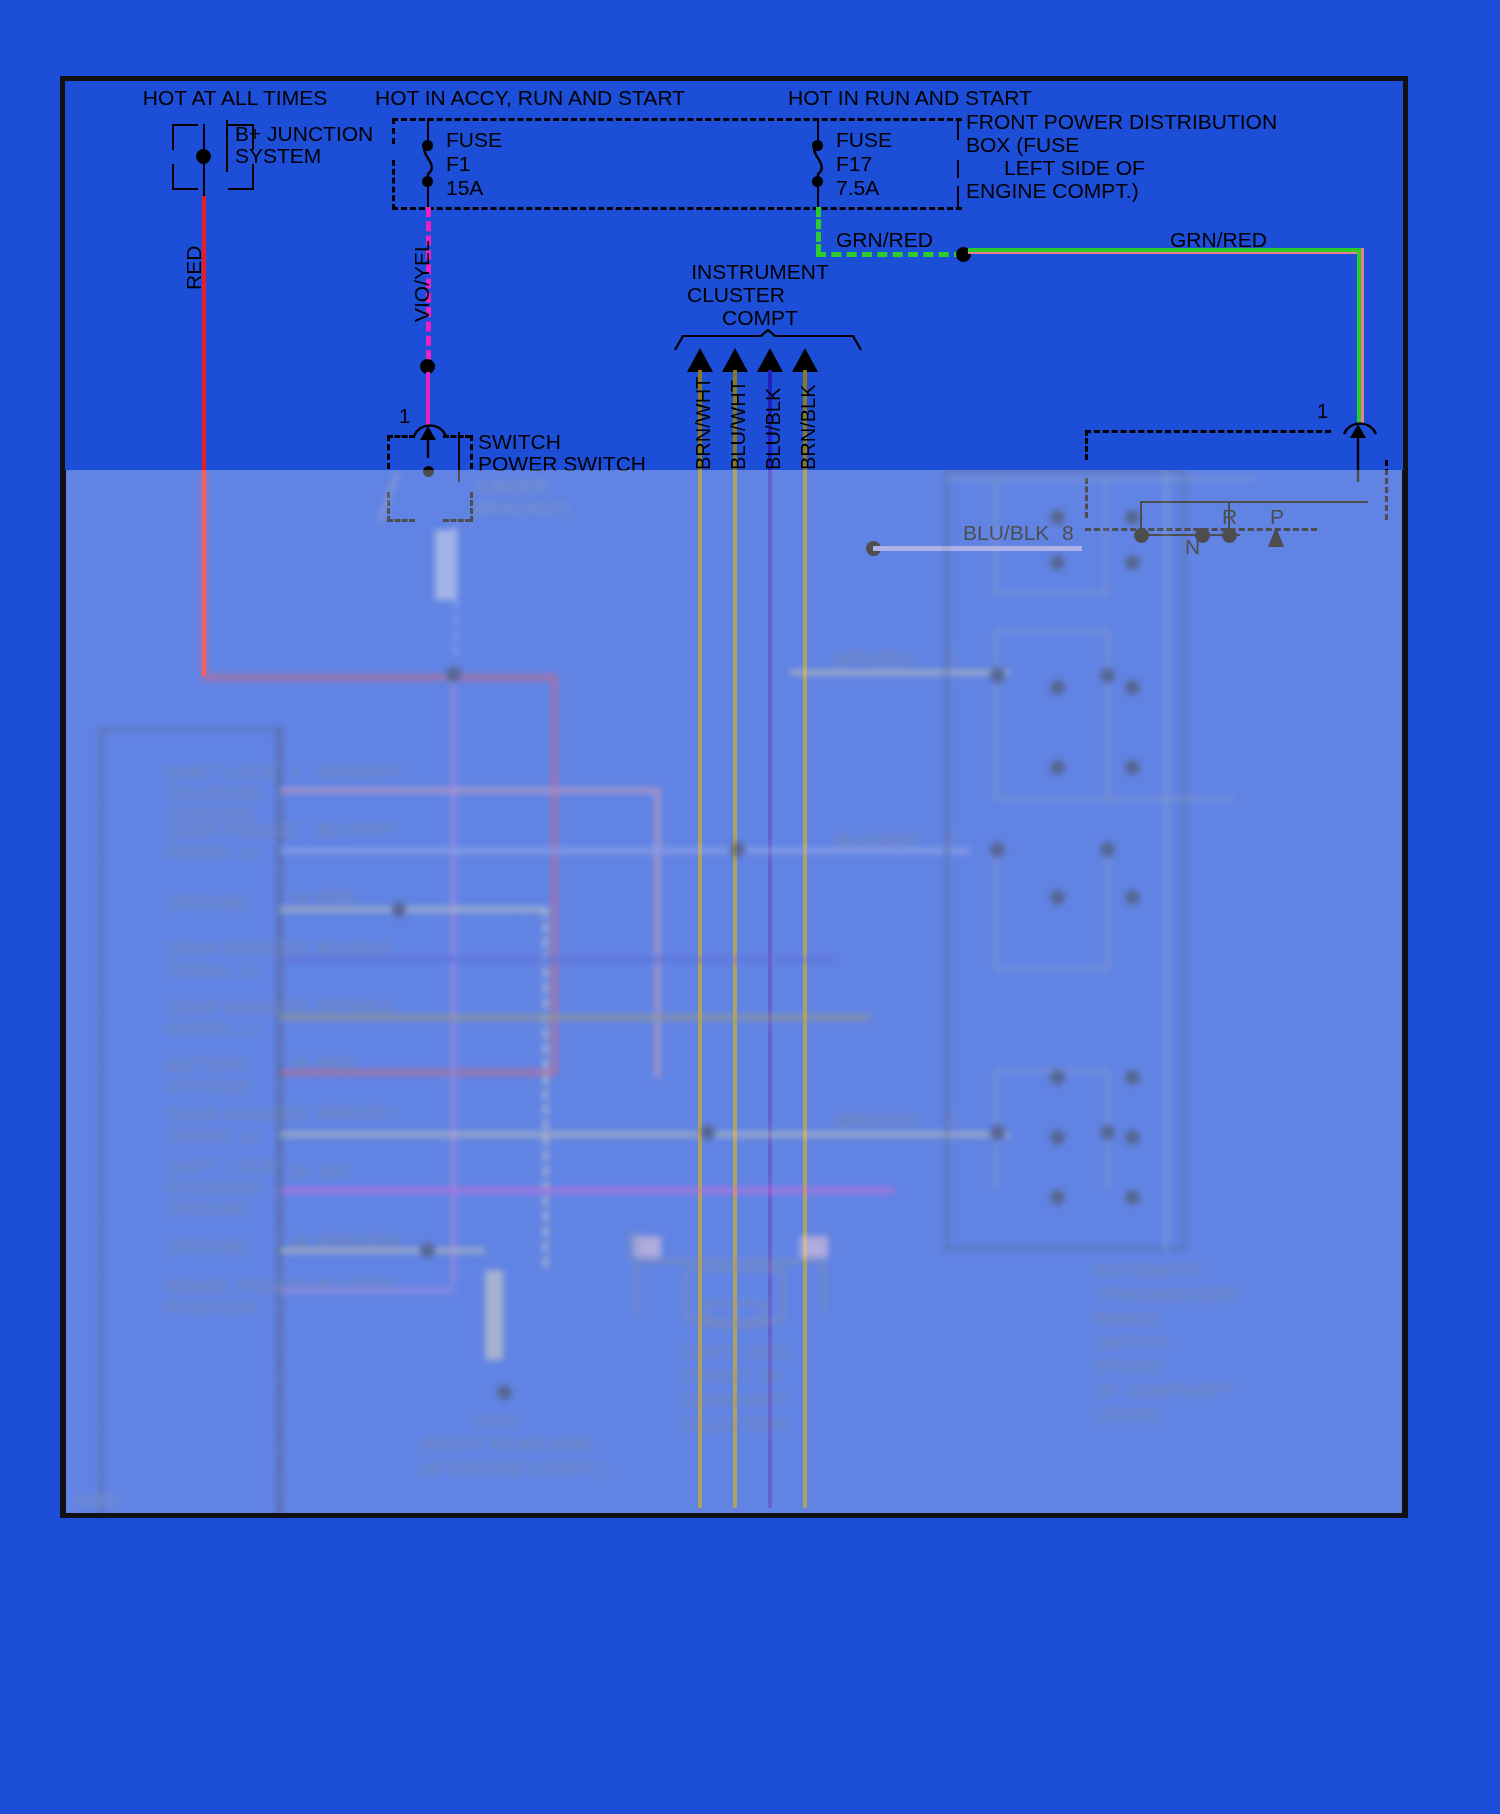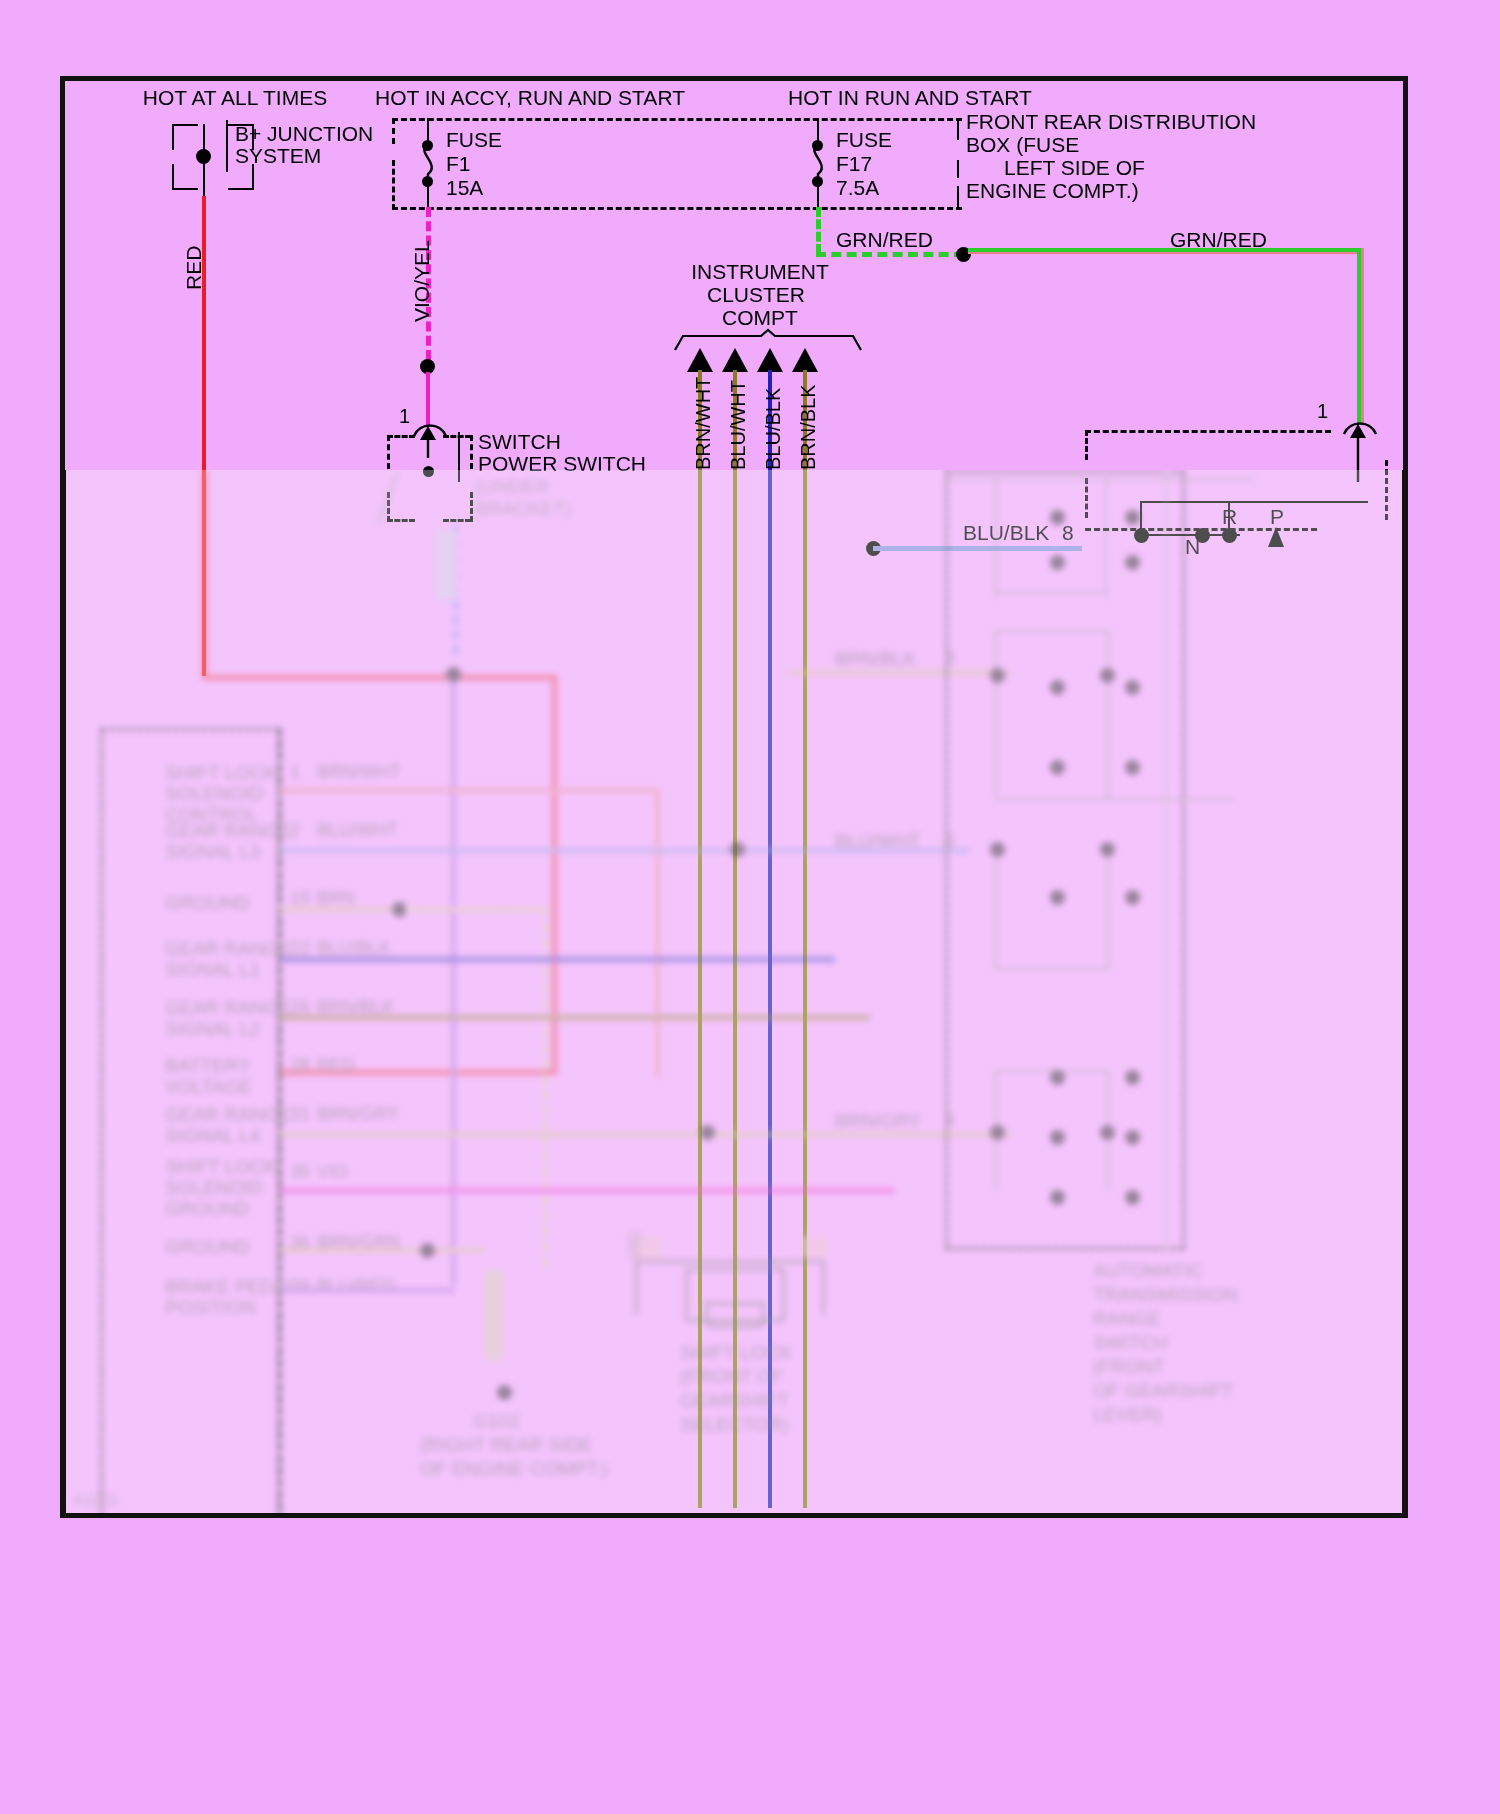--- a/index.html
+++ b/index.html
@@ -1,17 +1,17 @@
 <!DOCTYPE html>
 <html><head>
 <meta charset="utf-8">
 <style>
   html,body{margin:0;padding:0;background:#ffffff;}
   body{font-family:"Liberation Sans", sans-serif;}
-  #page{position:relative;width:1500px;height:1814px;background:#f0abfc;overflow:hidden;}
+  #page{position:relative;width:1500px;height:1814px;background:#1d4ed8;overflow:hidden;}
 
   
   #frame{position:absolute;left:60px;top:76px;width:1348px;height:1442px;border:5px solid #111;box-sizing:border-box;}
 
   
   #blurwrap{position:absolute;left:65px;top:470px;width:1338px;height:1043px;overflow:hidden;}
   #blurlayer{position:absolute;left:0;top:0;width:1338px;height:1043px;
      filter:blur(3.4px) opacity(.55);}
 
   .t{position:absolute;white-space:pre;color:#000;font-size:21px;line-height:1.16;}
@@ -128,21 +128,21 @@
   <div class="dot-s" style="left:812px;top:140px;"></div>
   <div class="dot-s" style="left:812px;top:176px;"></div>
   <div class="sline-v" style="left:817px;top:182px;height:28px;"></div>
   <div class="t" style="left:836px;top:128px;">FUSE</div>
   <div class="t" style="left:836px;top:152px;">F17</div>
   <div class="t" style="left:836px;top:176px;">7.5A</div>
 
   <div class="sline-v" style="left:957px;top:118px;height:22px;"></div>
   <div class="sline-v" style="left:957px;top:160px;height:18px;"></div>
   <div class="sline-v" style="left:957px;top:186px;height:22px;"></div>
-  <div class="t" style="left:966px;top:110px;">FRONT REAR DISTRIBUTION</div>
+  <div class="t" style="left:966px;top:110px;">FRONT POWER DISTRIBUTION</div>
   <div class="t" style="left:966px;top:133px;">BOX (FUSE</div>
   <div class="t" style="left:1004px;top:156px;">LEFT SIDE OF</div>
   <div class="t" style="left:966px;top:179px;">ENGINE COMPT.)</div>
 
   <div class="dw-v" style="left:816px;top:207px;height:47px;border-left:5px dashed #2DCC2D;"></div>
   <div class="dw-h" style="left:816px;top:252px;width:148px;border-top:5px dashed #2DCC2D;"></div>
   <div class="t" style="left:836px;top:228px;">GRN/RED</div>
   <div class="dot" style="left:956px;top:247px;"></div>
 
   <div class="wh" style="left:968px;top:251px;width:393px;height:3px;background:#E8808F;"></div>
@@ -154,21 +154,21 @@
   <div class="t" style="left:1317px;top:400px;font-size:20px;">1</div>
   <svg style="left:1340px;top:416px;" width="42" height="20">
     <path d="M4 18 C 10 4, 30 4, 36 18" stroke="#000" stroke-width="2.4" fill="none"></path>
   </svg>
   <svg style="left:1342px;top:422px;" width="36" height="60">
     <path d="M16 60 L16 8" stroke="#000" stroke-width="2.4" fill="none"></path>
     <path d="M16 2 L8 16 L24 16 Z" fill="#000"></path>
   </svg>
 
   <div class="t tc" style="left:660px;top:260px;width:200px;">INSTRUMENT</div>
-  <div class="t tc" style="left:656px;top:283px;width:200px;">CLUSTER</div>
+  <div class="t tc" style="left:636px;top:283px;width:200px;">CLUSTER</div>
   <div class="t tc" style="left:660px;top:306px;width:200px;">COMPT</div>
   <svg style="left:673px;top:330px;" width="190" height="22">
     <path d="M2 20 L10 6 L88 6 L95 0 L102 6 L180 6 L188 20" stroke="#000" stroke-width="2.2" fill="none"></path>
   </svg>
 
   <svg style="left:687px;top:348px;" width="26" height="24">
       <path d="M13 0 L0 24 L26 24 Z" fill="#000"></path>
     </svg>
   <div class="wv olv" style="left:698px;top:370px;height:1138px;"></div>
   <div class="vert" style="left:692px;top:470px;font-size:20px;">BRN/WHT</div>

